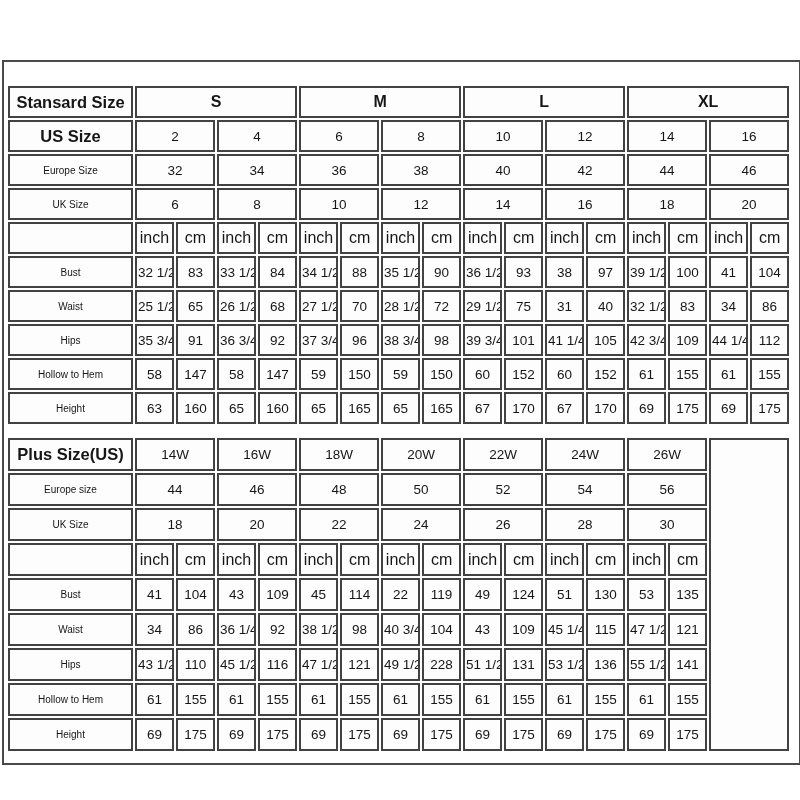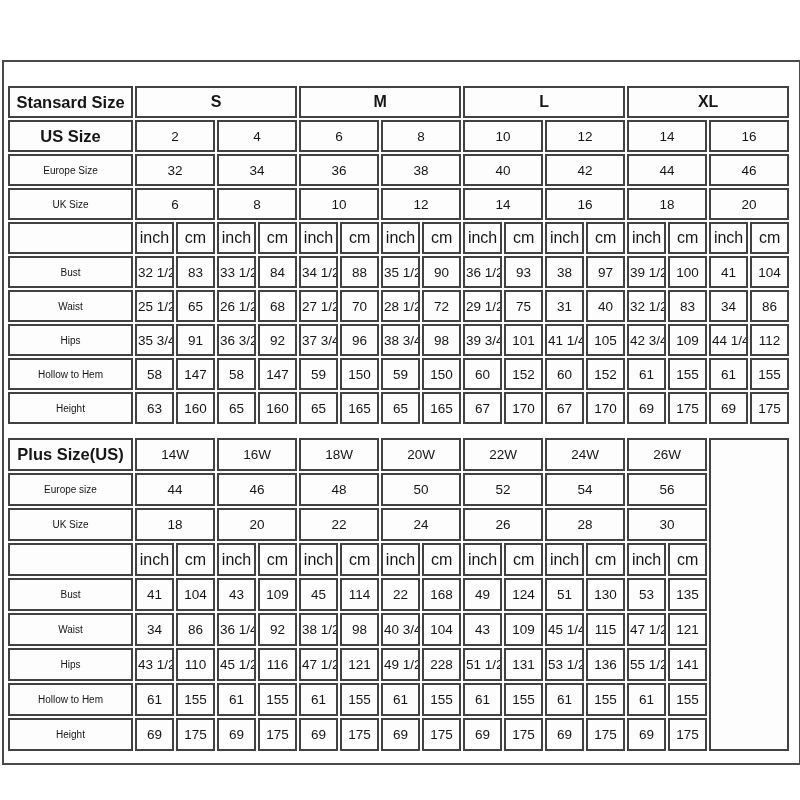--- a/index.html
+++ b/index.html
@@ -173,21 +173,21 @@
             <td class="">40</td>
             <td class="">32 1/2</td>
             <td class="">83</td>
             <td class="">34</td>
             <td class="">86</td>
           </tr>
           <tr>
             <td class="label">Hips</td>
             <td class="">35 3/4</td>
             <td class="">91</td>
-            <td class="">36 3/2</td>
+            <td class="">36 3/4</td>
             <td class="">92</td>
             <td class="">37 3/4</td>
             <td class="">96</td>
             <td class="">38 3/4</td>
             <td class="">98</td>
             <td class="">39 3/4</td>
             <td class="">101</td>
             <td class="">41 1/4</td>
             <td class="">105</td>
             <td class="">42 3/4</td>
@@ -305,21 +305,21 @@
           </tr>
           <tr>
             <td class="label">Bust</td>
             <td class="">41</td>
             <td class="">104</td>
             <td class="">43</td>
             <td class="">109</td>
             <td class="">45</td>
             <td class="">114</td>
             <td class="">22</td>
-            <td class="">168</td>
+            <td class="">119</td>
             <td class="">49</td>
             <td class="">124</td>
             <td class="">51</td>
             <td class="">130</td>
             <td class="">53</td>
             <td class="">135</td>
           </tr>
           <tr>
             <td class="label">Waist</td>
             <td class="">34</td>

